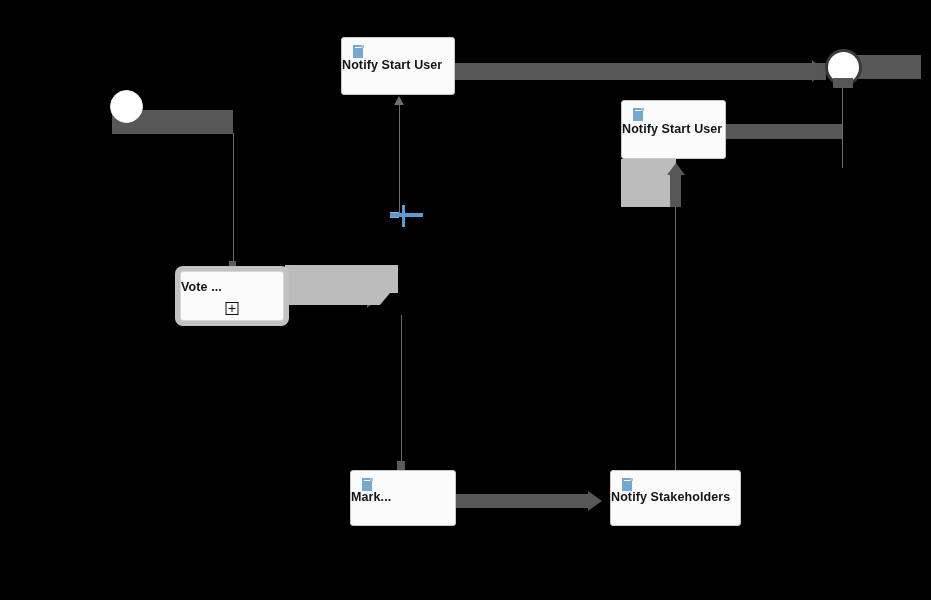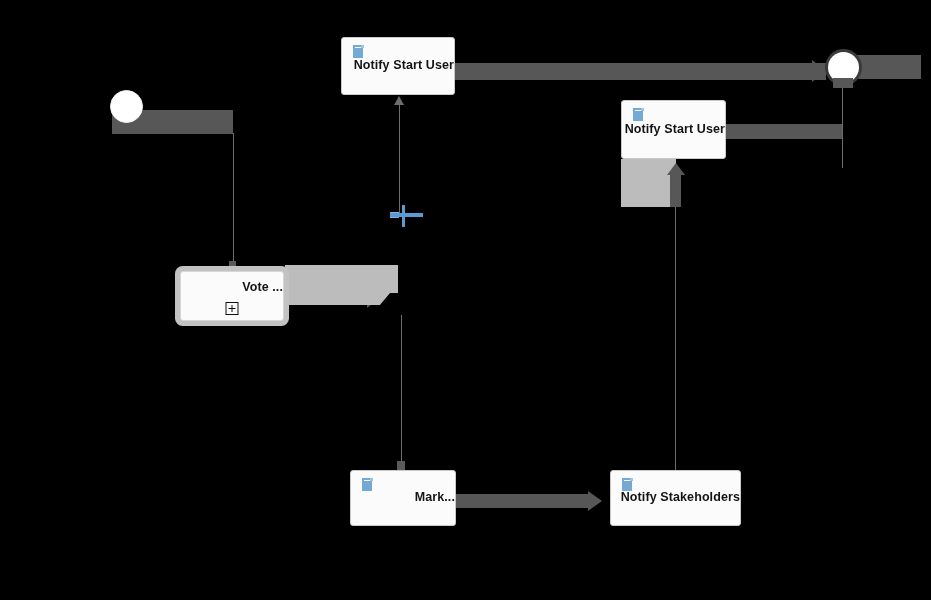--- a/index.html
+++ b/index.html
@@ -20,21 +20,21 @@
 
   
   .task {
     position: absolute;
     background: #fbfbfb;
     border: 1px solid #c9c9c9;
     border-radius: 3px;
     box-sizing: border-box;
     display: flex;
     align-items: center;
-    justify-content: flex-end;
+    justify-content: flex-start;
   }
   .task-label {
     font-size: 12.5px;
     font-weight: bold;
     color: #141414;
     letter-spacing: 0.1px;
     text-align: center;
     line-height: 1.1;
     pointer-events: none;
   }

